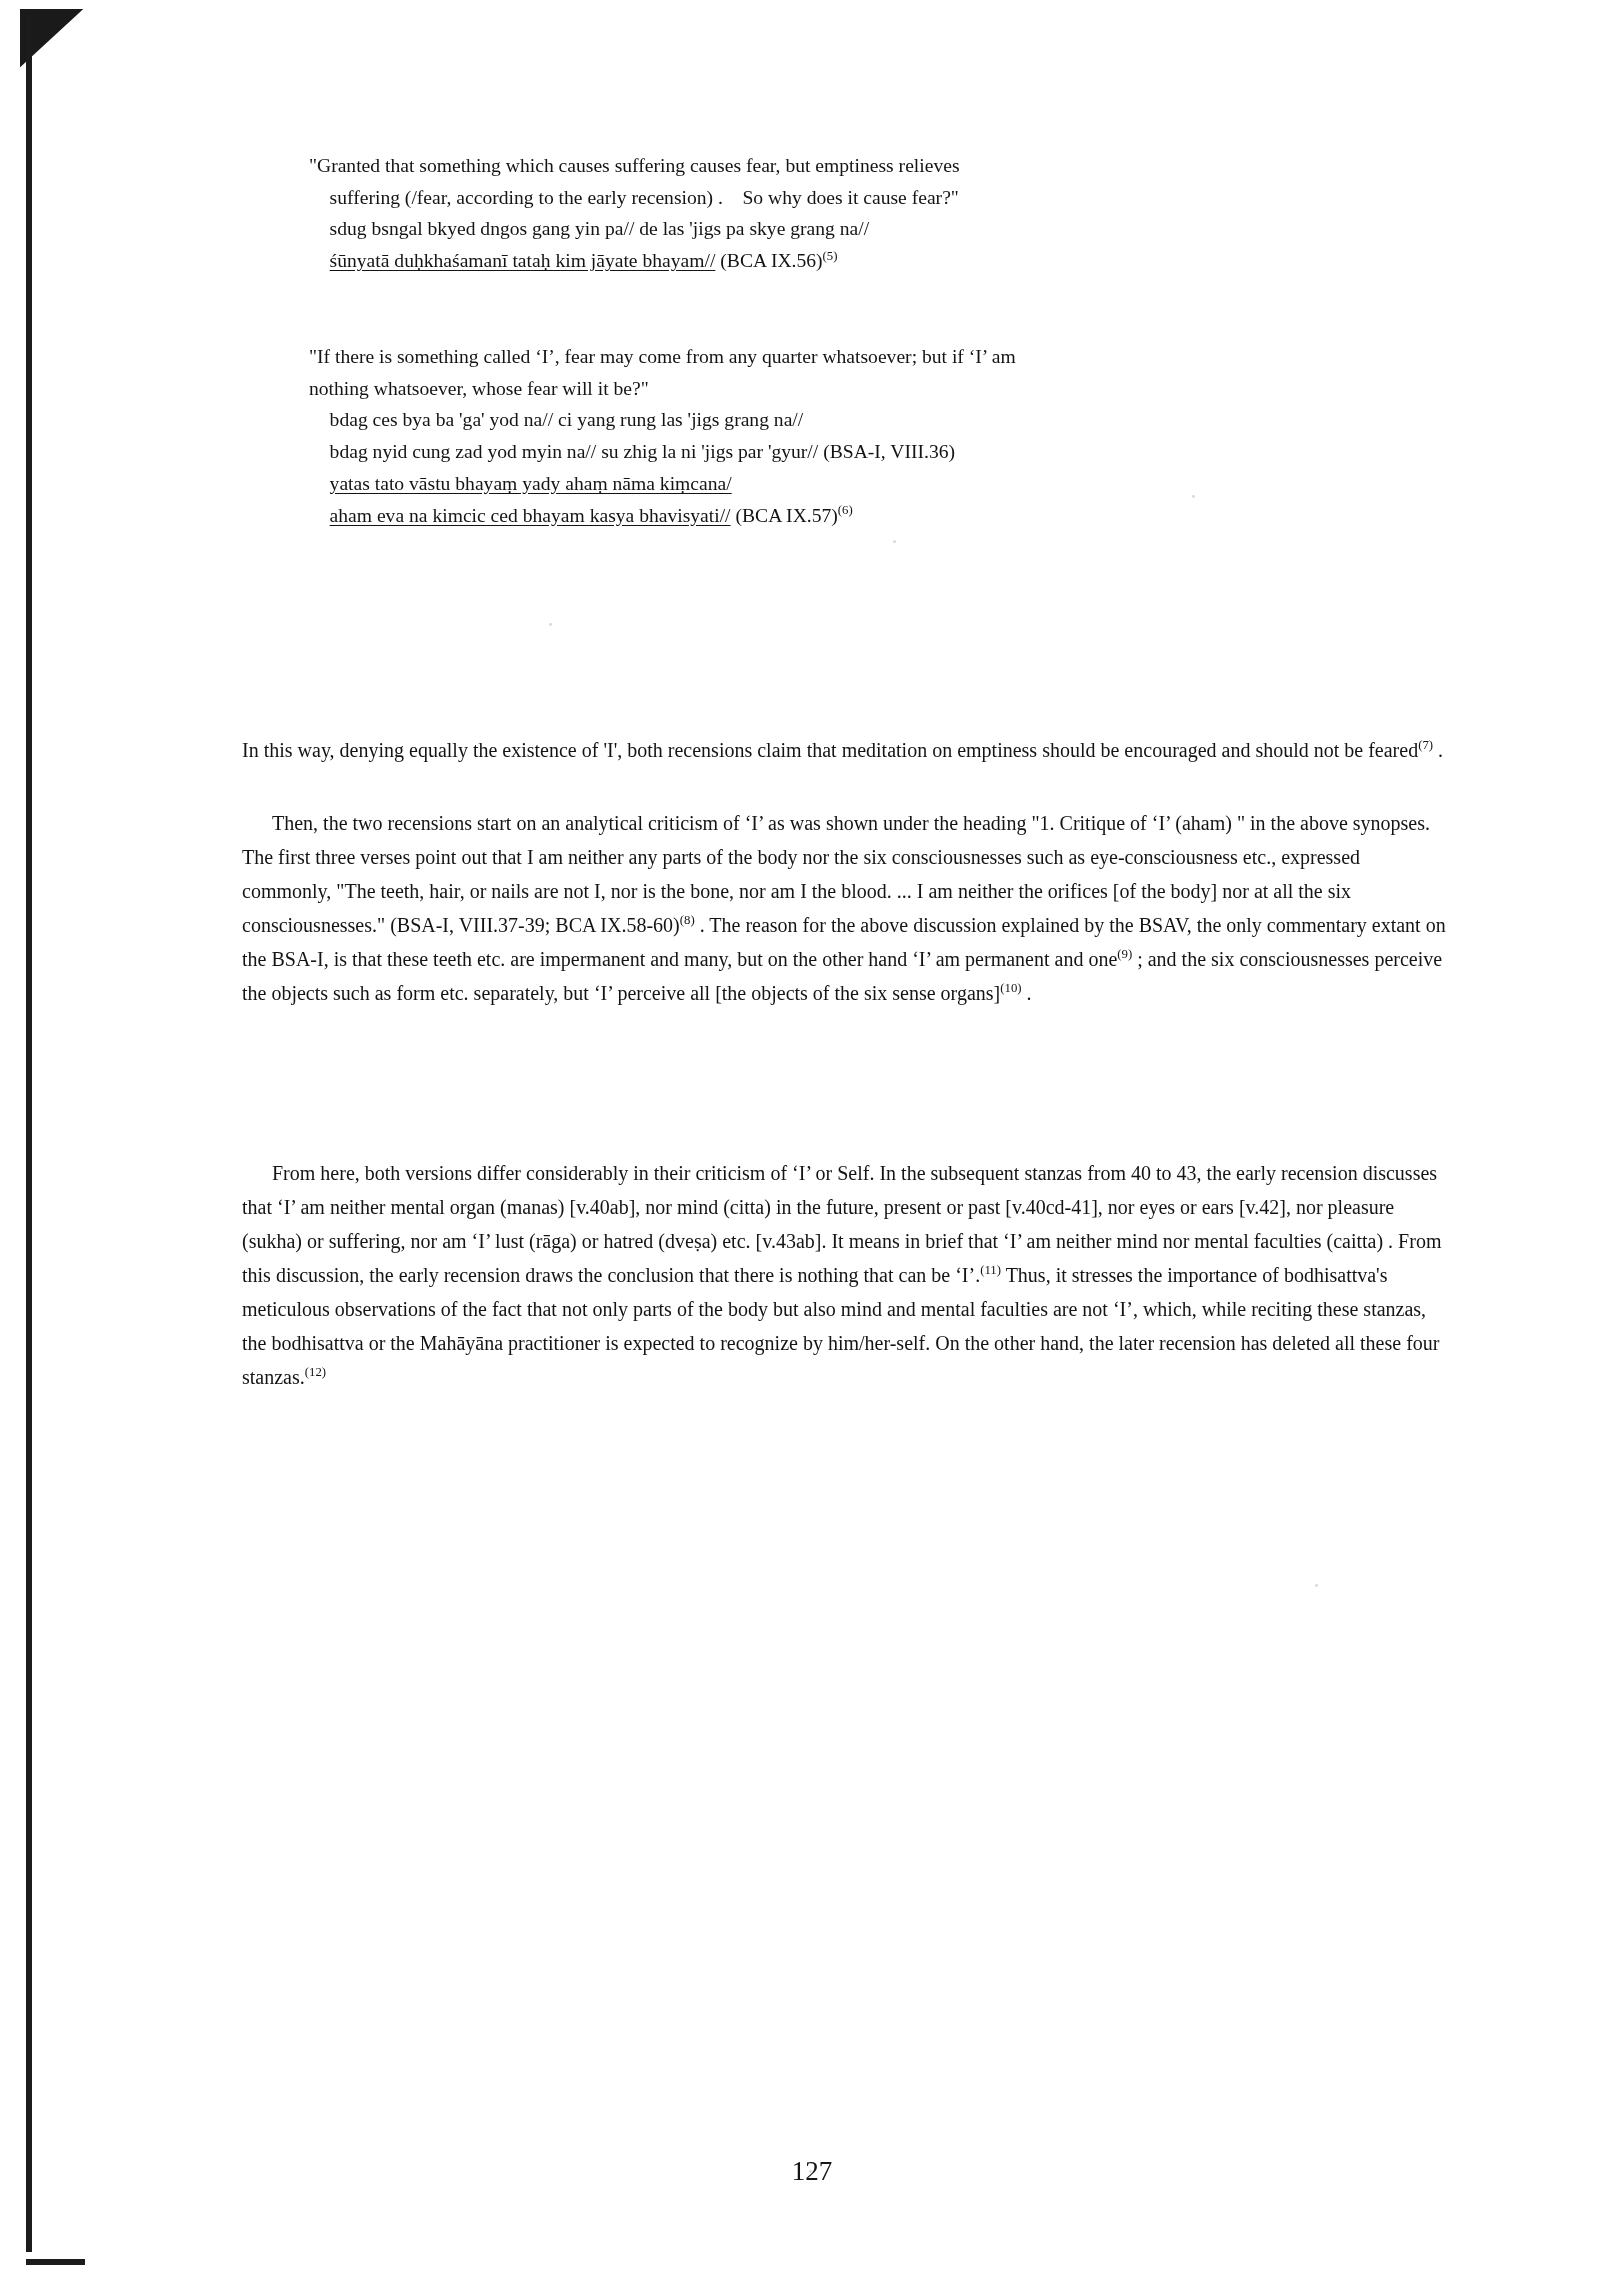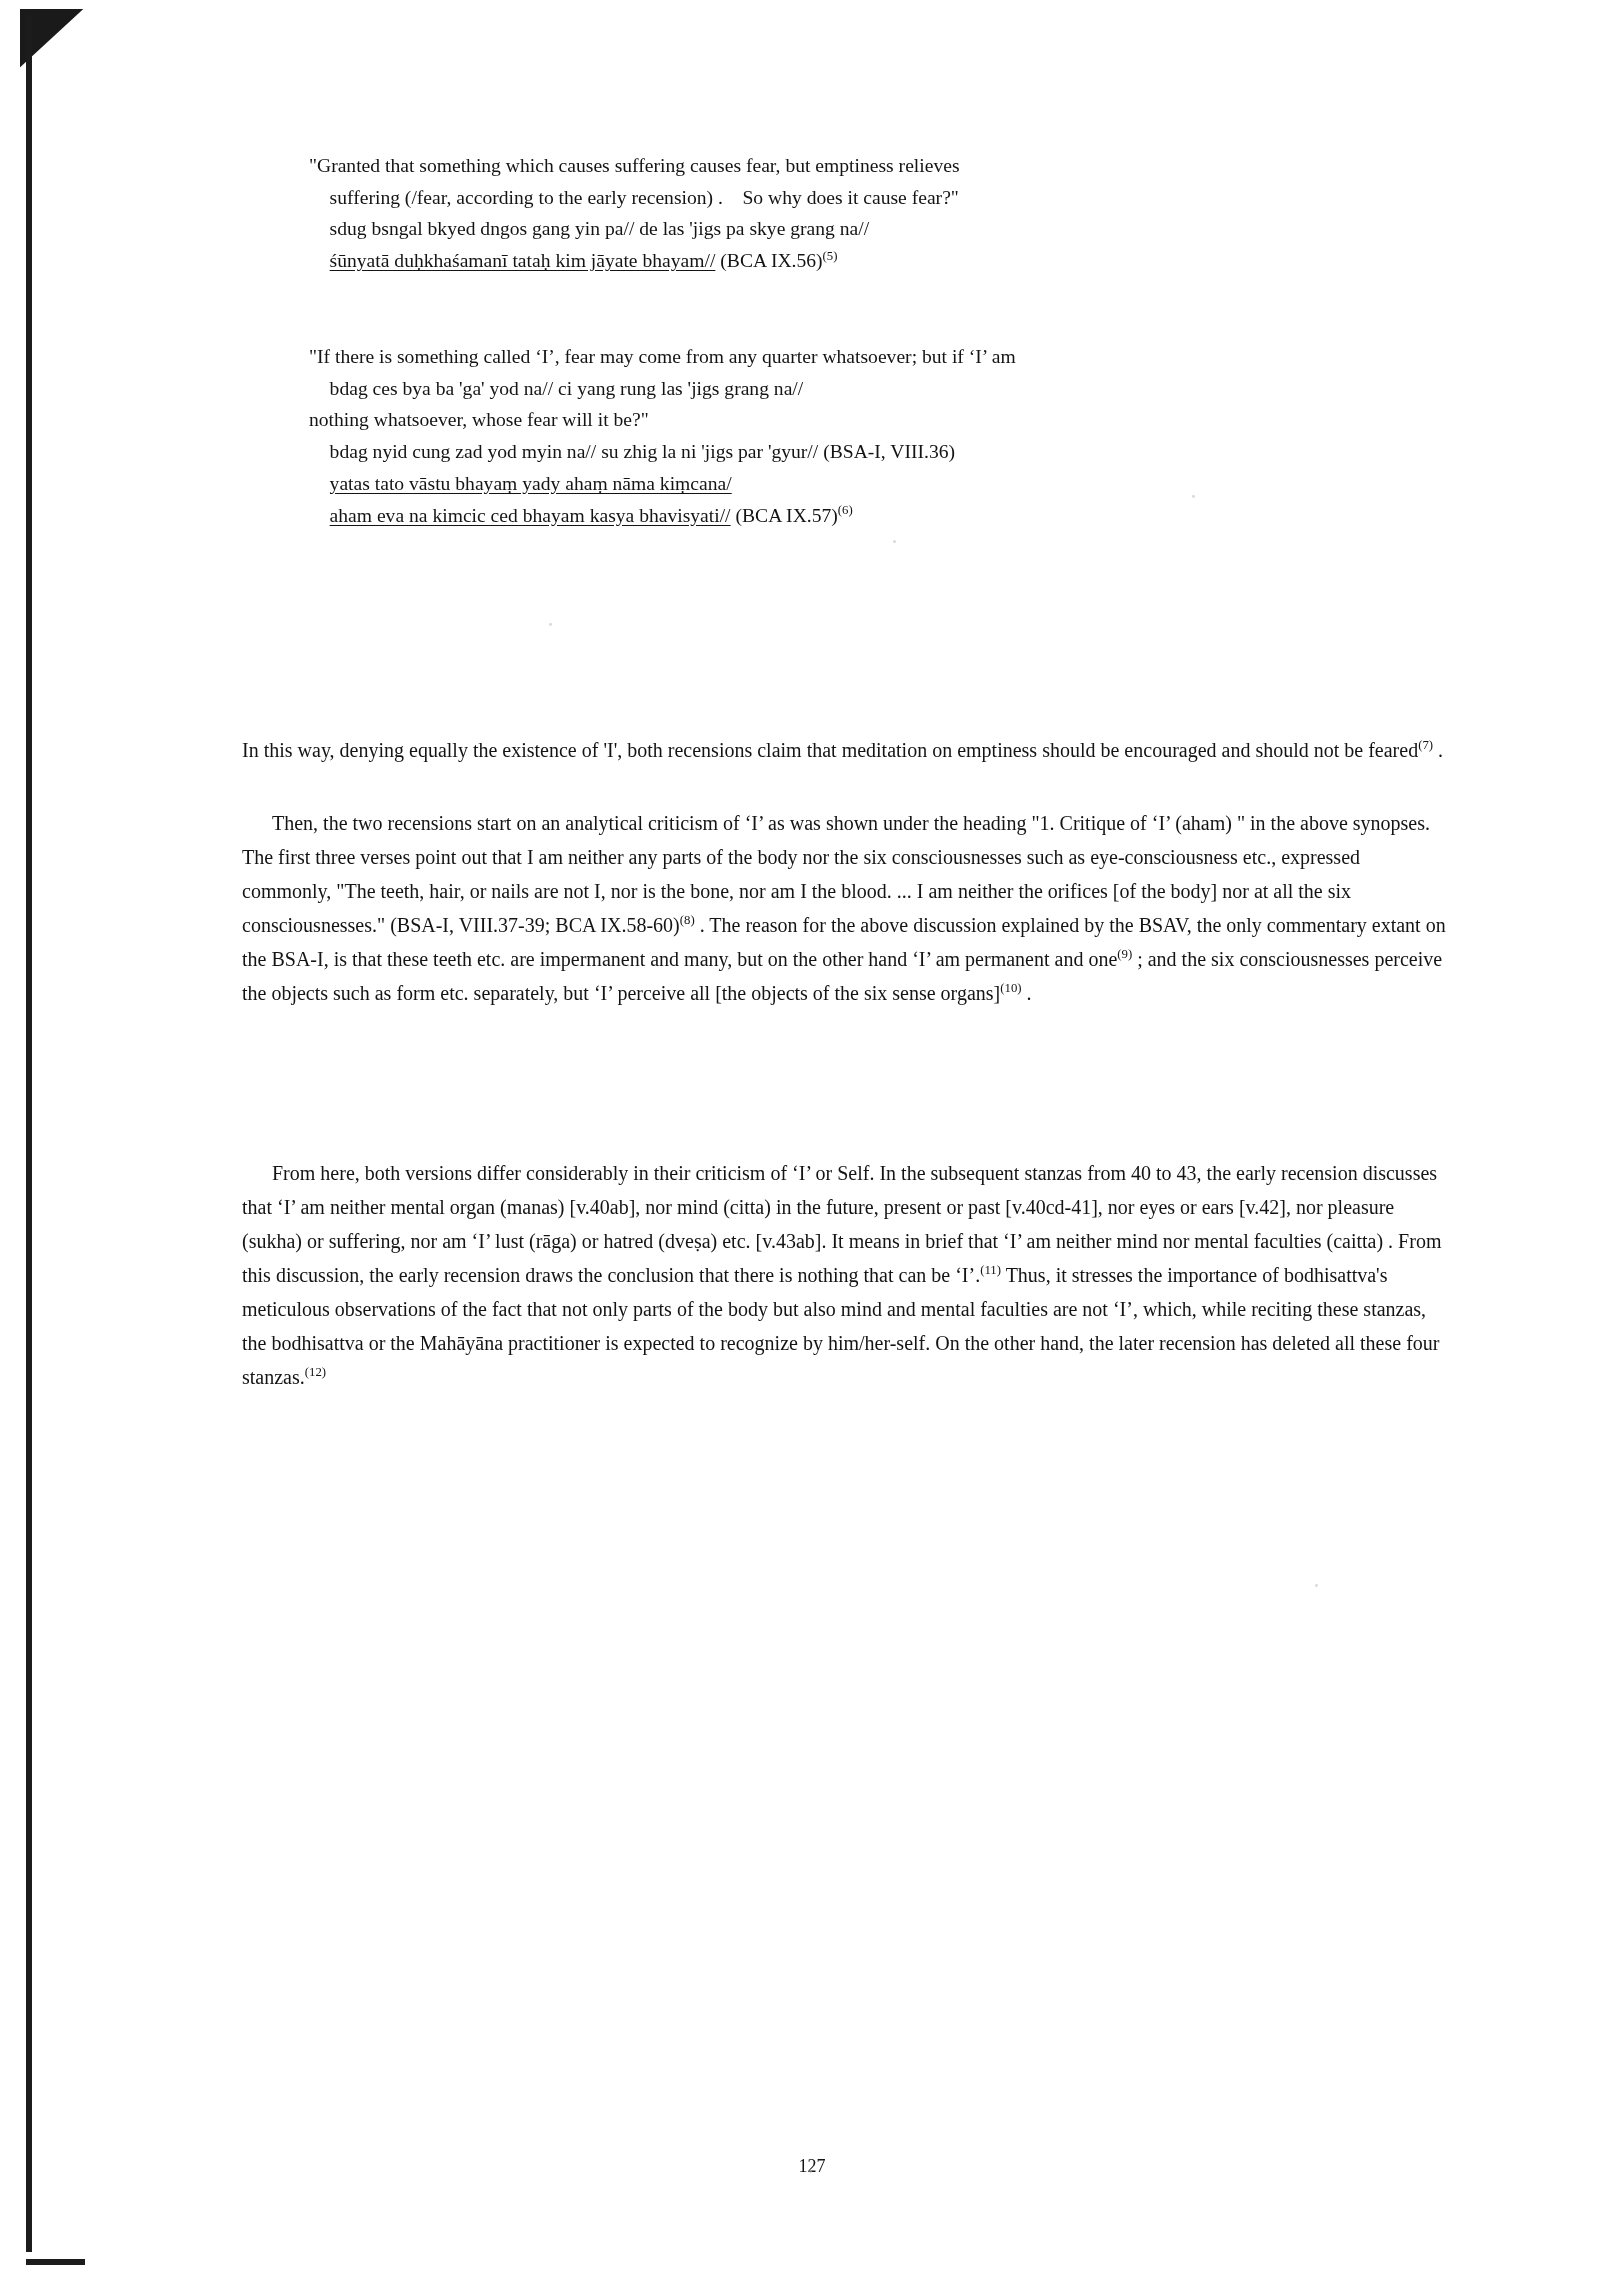--- a/index.html
+++ b/index.html
@@ -107,21 +107,21 @@
   }
   .it { }
 
   
   .page-number {
     position: absolute;
     left: 0;
     top: 2156px;
     width: 1624px;
     text-align: center;
-    font-size: 18px;
+    font-size: 27px;
   }
 
   
   .speck {
     position: absolute;
     background: #b9b9b9;
     border-radius: 50%;
     opacity: .55;
   }
 </style>
@@ -136,22 +136,22 @@
 
   <div class="quote-block" id="quote-1">
     <div class="line">"Granted that something which causes suffering causes fear, but emptiness relieves</div>
     <div class="line hang">suffering (/fear, according to the early recension) .    So why does it cause fear?"</div>
     <div class="line tib">sdug bsngal bkyed dngos gang yin pa// de las 'jigs pa skye grang na//</div>
     <div class="line skt"><span>śūnyatā duḥkhaśamanī tataḥ kim jāyate bhayam//</span><span class="noul"> (BCA IX.56)</span><span class="noul sup">(5)</span></div>
   </div>
 
   <div class="quote-block" id="quote-2">
     <div class="line">"If there is something called ‘I’, fear may come from any quarter whatsoever; but if ‘I’ am</div>
+    <div class="line">nothing whatsoever, whose fear will it be?"</div>
     <div class="line tib">bdag ces bya ba 'ga' yod na// ci yang rung las 'jigs grang na//</div>
-    <div class="line">nothing whatsoever, whose fear will it be?"</div>
     <div class="line tib">bdag nyid cung zad yod myin na// su zhig la ni 'jigs par 'gyur// (BSA-I, VIII.36)</div>
     <div class="line skt"><span>yatas tato vāstu bhayaṃ yady ahaṃ nāma kiṃcana/</span></div>
     <div class="line skt"><span>aham eva na kimcic ced bhayam kasya bhavisyati//</span><span class="noul"> (BCA IX.57)</span><span class="noul sup">(6)</span></div>
   </div>
 
   <div class="body-text" id="para-1">
     <p>In this way, denying equally the existence of 'I', both recensions claim that meditation on emptiness should be encouraged and should not be feared<span class="sup">(7)</span> .</p>
   </div>
 
   <div class="body-text" id="para-2">

